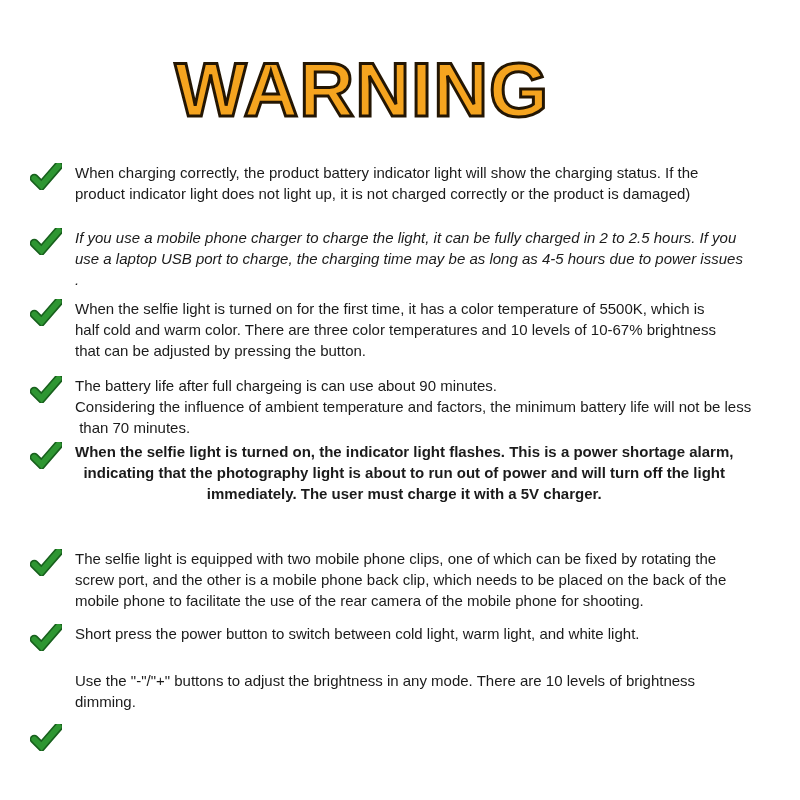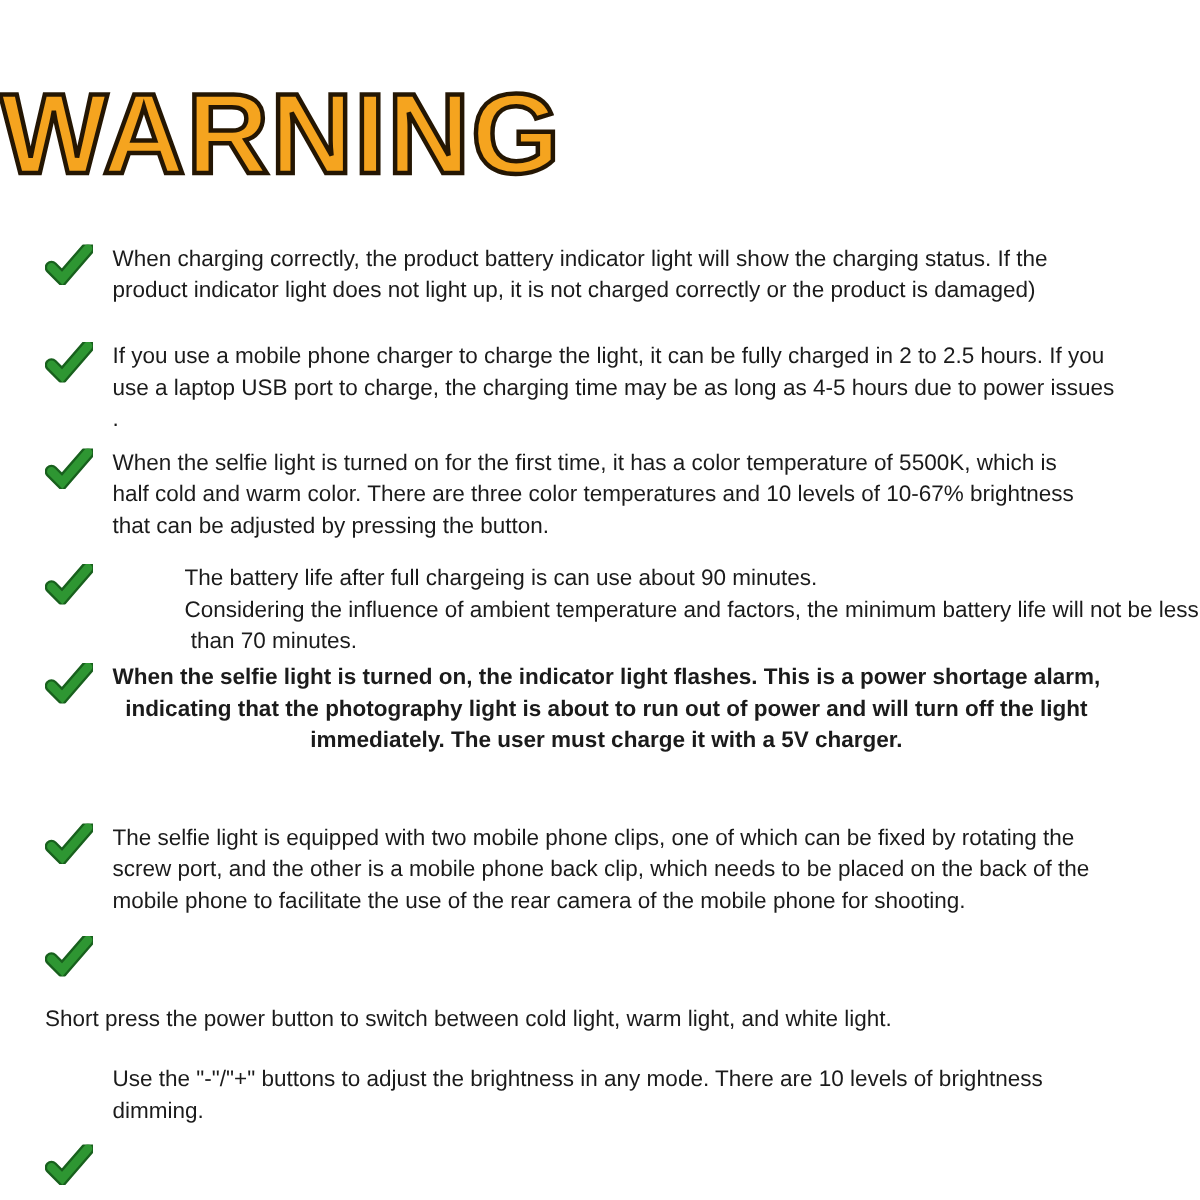--- a/index.html
+++ b/index.html
@@ -16,20 +16,21 @@
   .page {
     position: relative;
     width: 800px;
     height: 800px;
     background: var(--bg, #ffffff);
     overflow: hidden;
   }
   .warning-title {
     margin: 50px 0 0 0;
     padding-right: 76px;      
+    text-align: center;
     font-size: 76px;
     line-height: 80px;
     font-weight: bold;
     letter-spacing: 1px;
     color: var(--title-fill, #F5A41F);
     -webkit-text-stroke: 3px var(--title-outline, #241603);
   }
   .warning-list {
     margin-top: 32px;
     padding-left: 30px;
@@ -56,26 +57,26 @@
     line-height: 21px;
     color: var(--text, #1B1B1B);
     white-space: pre;
   }
   .item.bold .item-text {
     font-weight: bold;
     text-align: center;
   }
   
   .item:nth-of-type(1) { margin-bottom: 23px; }
-  .item:nth-of-type(2) { margin-bottom: 8px;  }
+  .item:nth-of-type(2) { margin-bottom: 8px; font-style: italic;  }
   .item:nth-of-type(3) { margin-bottom: 14px; }
-  .item:nth-of-type(4) { margin-bottom: 3px; gap: 48px;  }
+  .item:nth-of-type(4) { margin-bottom: 3px;  }
   .item:nth-of-type(5) { margin-bottom: 11px; }
   .item:nth-of-type(6) { margin-bottom: 12px; margin-top: 44px; }
-  .item:nth-of-type(7) { margin-bottom: 19px; flex-direction: column; }
+  .item:nth-of-type(7) { margin-bottom: 19px; }
   .item:nth-of-type(8) { margin-bottom: 11px; }
 </style>
 </head>
 <body>
 
 <div class="page">
   <h1 class="warning-title">WARNING</h1>
 
   <div class="warning-list">
   <div class="item">

